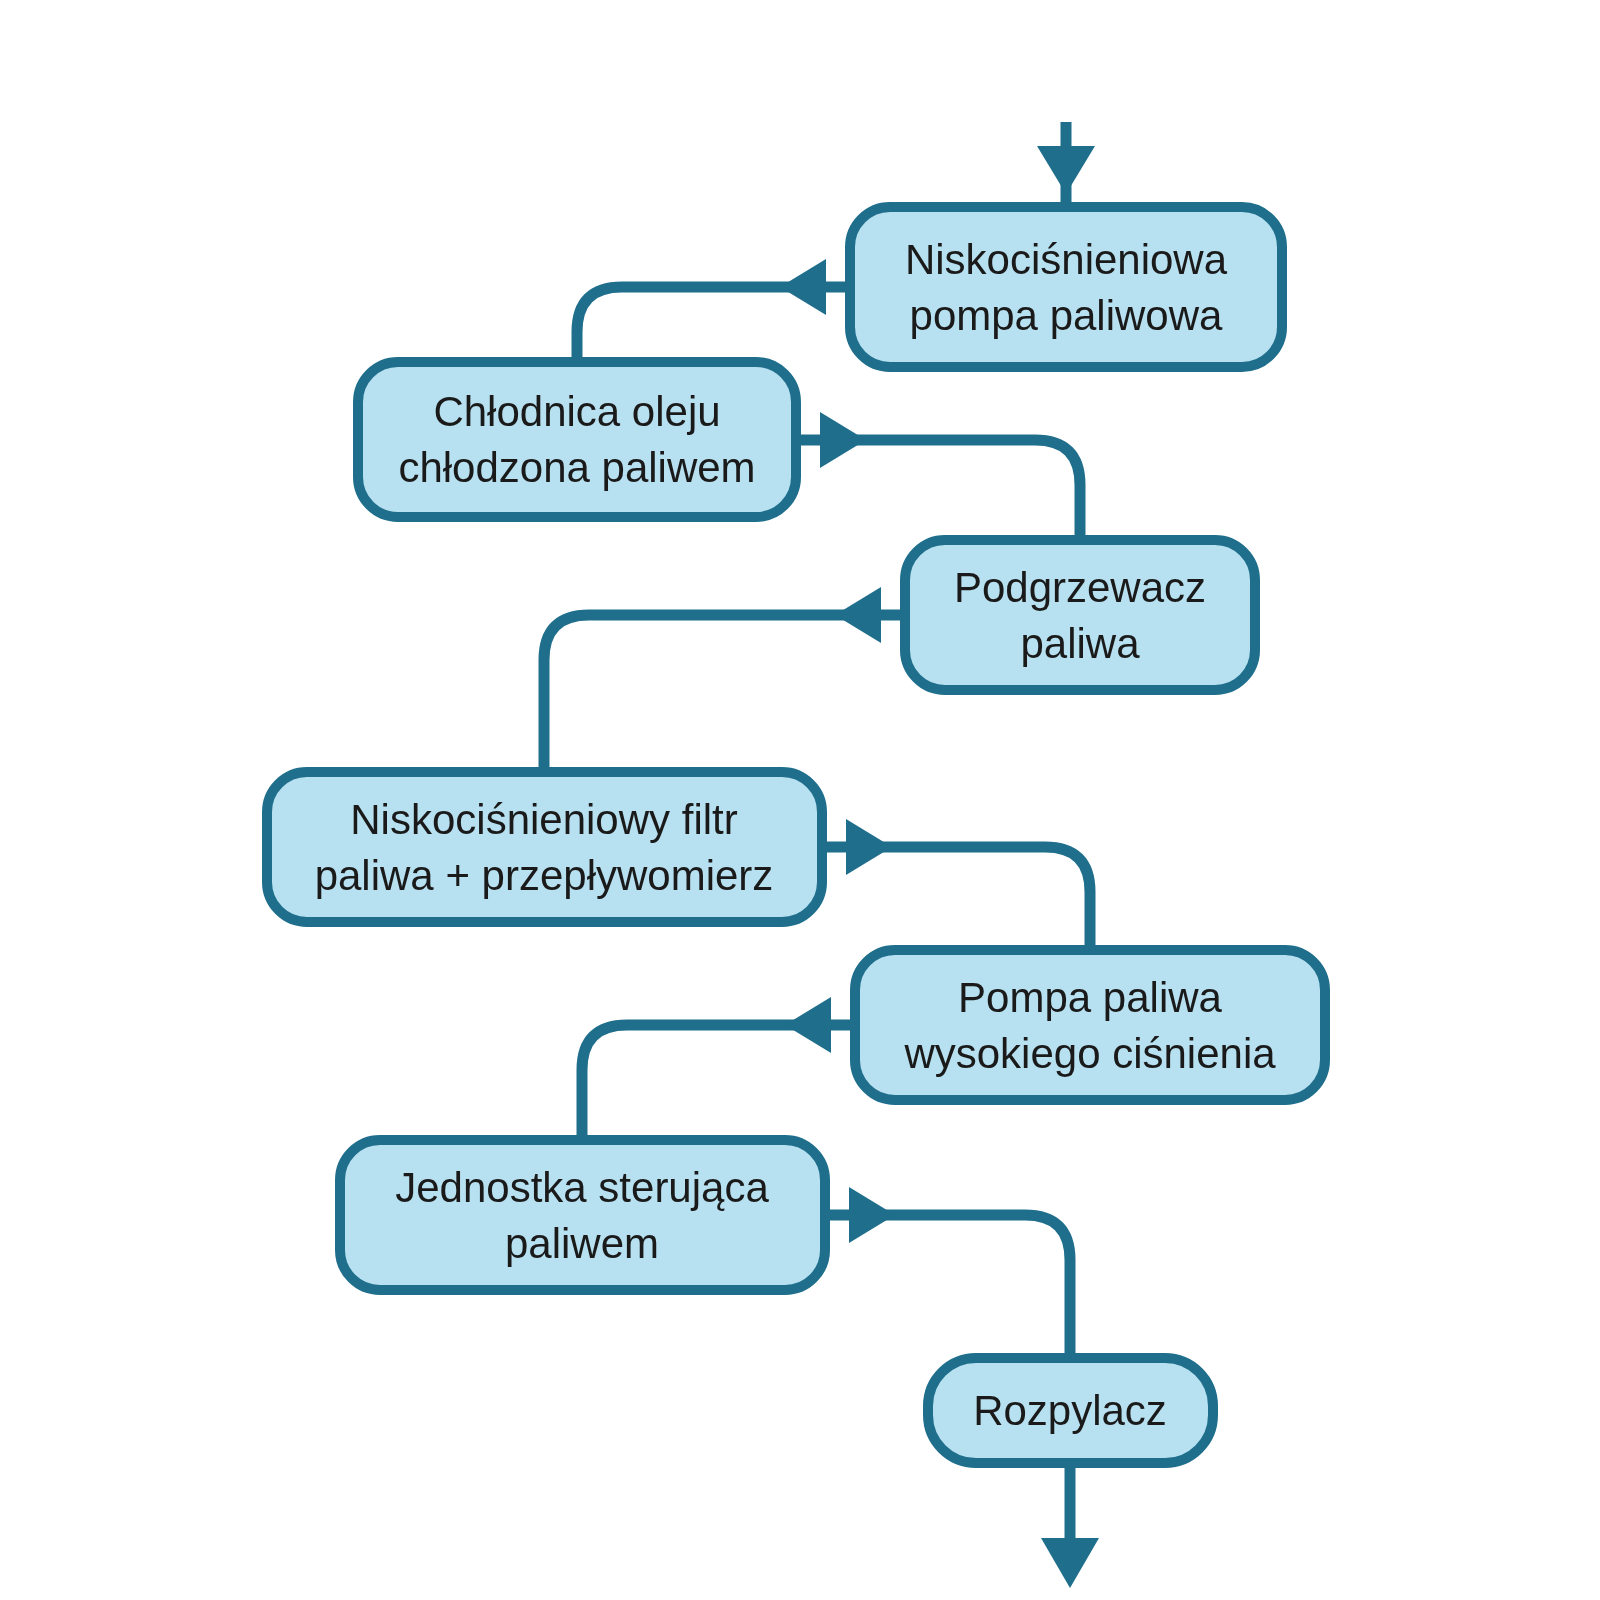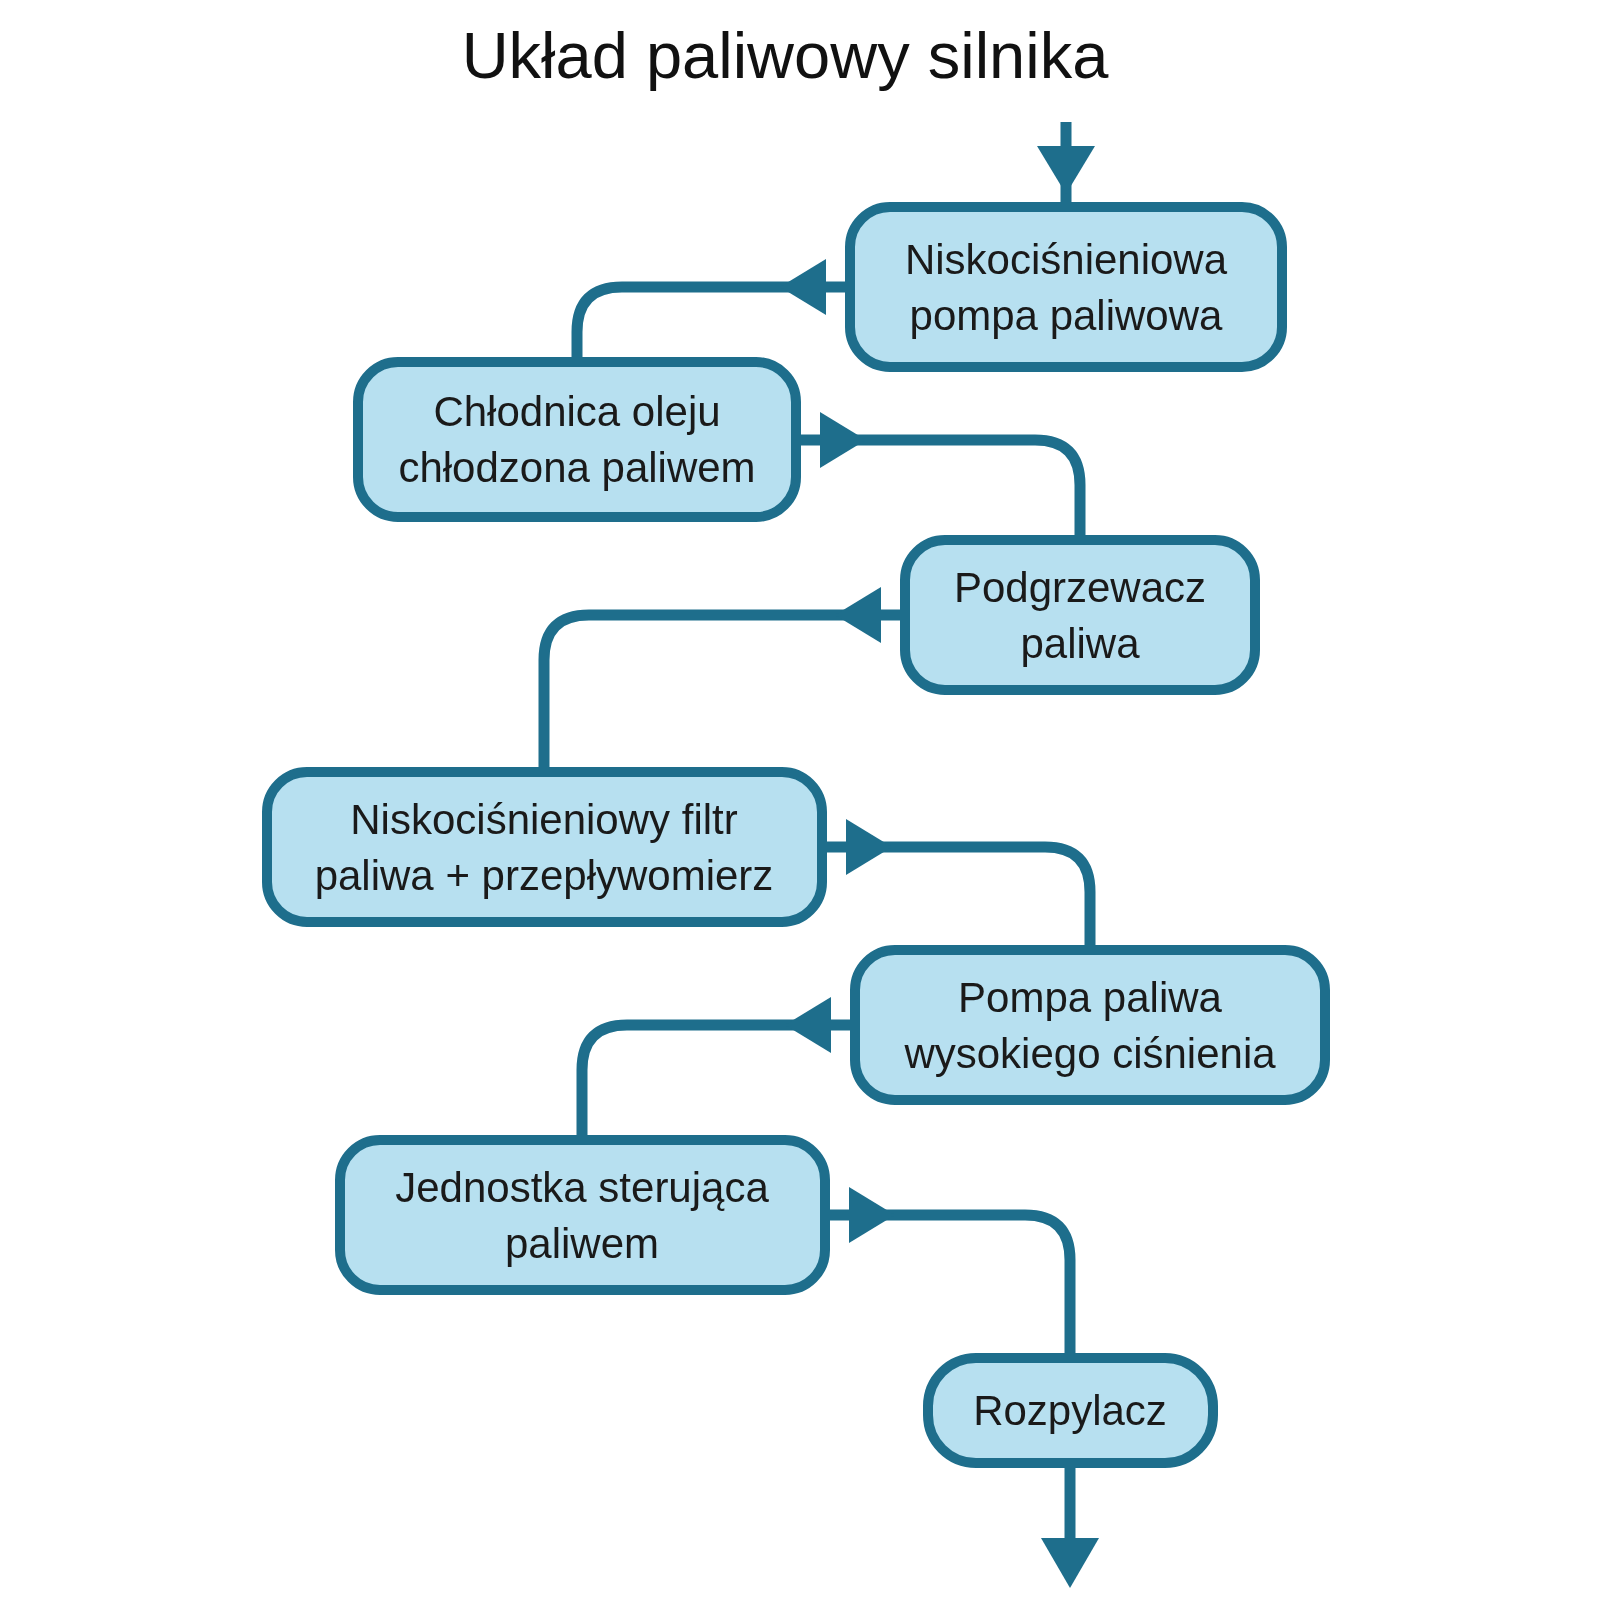--- a/index.html
+++ b/index.html
@@ -51,21 +51,20 @@
     fill: var(--node-text, #1a1a1a);
     font-family: "Liberation Sans", sans-serif;
     font-size: 42px;
     text-anchor: middle;
   }
 </style>
 </head>
 <body>
 
 <div class="canvas">
-  <div class="title">Układ paliwowy silnika</div>
 
   <svg class="flow" width="1600" height="1600" viewBox="0 0 1600 1600">
 
     <g>
 
       <path class="connector" d="M 1066 122 V 211"></path>
       <polygon class="arrowhead" points="1037,146 1095,146 1066,194"></polygon>
 
       <path class="connector" d="M 850 287 H 622 Q 577 287 577 332 V 366"></path>
       <polygon class="arrowhead" points="780,287 826,259 826,315"></polygon>

